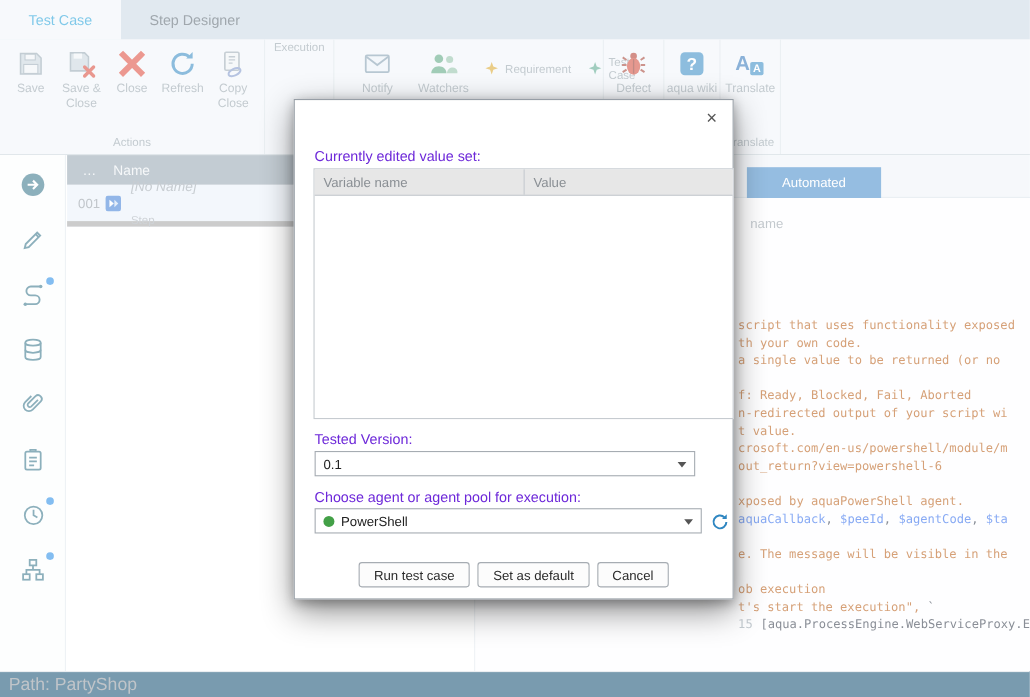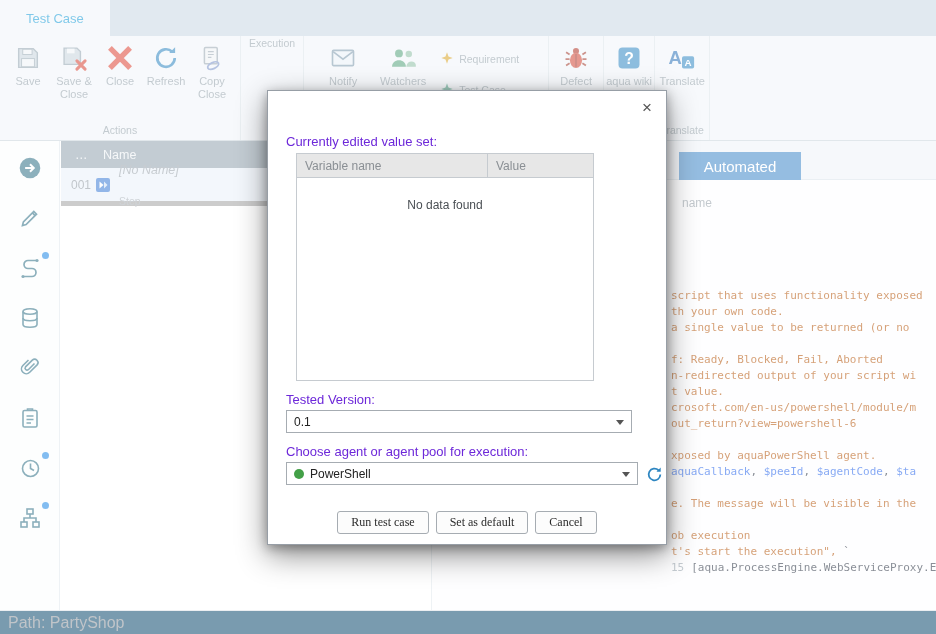--- a/index.html
+++ b/index.html
@@ -15,80 +15,83 @@
   .toolbar{position:absolute;top:36px;left:0;right:0;height:105px;background:#f0f5f9;border-bottom:1px solid #c9d3da;display:flex}
   .tgroup{display:flex;flex-direction:column;border-right:1px solid #dbe3e9}
   .tgroup.filler{flex:1;border-right:none}
   .tg-btns{flex:1;display:flex;align-items:flex-start;padding-top:6px}
   .tg-label{height:17px;line-height:15px;text-align:center;font-size:10.5px;color:#93a0aa}
   .tbtn{width:46px;display:flex;flex-direction:column;align-items:center;gap:1px}
   .tbtn .ticon{height:32px;display:flex;align-items:center;justify-content:center}
   .tlbl{font-size:11px;color:#93a0aa;text-align:center;line-height:1.15}
   .g1{padding:0 5px}.g2{padding:0 8px}.g3{padding:0 8px 0 16px}.g3 .tg-btns{gap:14px}
   .g4{padding:0 4px}.g5{padding:0 2px}.g6{padding:0 4px}
-  .tstack{width:100px;display:flex;flex-direction:column;gap:15px;padding-top:9px}
+  .tstack{width:100px;display:flex;flex-direction:row;gap:15px;padding-top:9px}
   .tmini{display:flex;align-items:center;gap:5px;font-size:10.5px;color:#93a0aa}
 
   
   .sidebar{position:absolute;left:0;top:141px;width:60px;bottom:24px;background:#fbfdfe;border-right:1px solid #e1e8ed;display:flex;flex-direction:column;align-items:center;padding-top:14px;gap:24px}
   .sbitem{position:relative;width:28px;height:26px;display:flex;align-items:center;justify-content:center}
   .sbbadge{position:absolute;top:-3px;right:-5px;width:7px;height:7px;border-radius:50%;background:#1e88e5}
 
   
   .grid{position:absolute;left:61px;top:141px;width:370px;bottom:24px;background:#fff}
   .ghead{height:27px;background:#93a3b0;color:#eef2f5;display:flex;align-items:center;font-size:12.5px}
   .gmore{width:42px;padding-left:14px}
   .grow{height:38px;background:#e9f1f9;border-bottom:5px solid #a3a3a3;display:flex;align-items:center}
   .gid{width:34px;padding-left:10px;font-size:12px;color:#8e97a0}
   .gicon{width:24px;display:flex;align-items:center}
   .gtext .t1{font-size:12.5px;font-style:italic;color:#9aa3ac}
   .gtext .t2{font-size:10.5px;color:#a7afb7;margin-top:18px}
 
   
   .rpanel{position:absolute;left:431px;top:141px;right:0;bottom:24px;background:#fdfeff;border-left:1px solid #e1e8ed}
   .rtabstrip{position:absolute;top:0;left:0;right:0;height:39px;background:#eef3f8;border-bottom:1px solid #d9e2ea}
-  .rtab{position:absolute;left:247px;top:11px;width:122px;height:28px;background:#3f87c8;color:#fff;font-size:15px;display:flex;align-items:center;justify-content:center}
+  .rtab{position:absolute;left:247px;top:11px;width:122px;height:28px;background:#3f87c8;color:#fff;font-size:12px;display:flex;align-items:center;justify-content:center}
   .rname{position:absolute;left:250px;top:55px;font-size:12px;color:#939da6}
   .rcode{position:absolute;left:239px;top:147px;right:0;bottom:0;font-family:"DejaVu Sans Mono",monospace;font-size:11px;line-height:16px;white-space:pre;overflow:hidden}
   .code-line{height:16px}
   .c-comment{color:#b45309}.c-string{color:#b45309}
   .c-variable{color:#2563eb}.c-plain{color:#283040}
   .c-gutter{color:#94a0ab;padding-right:7px}
 
   
   .statusbar{position:absolute;left:0;right:0;bottom:0;height:24px;background:#0c4a6e;border-top:1px solid #dbe1e6;display:flex;align-items:center;padding-left:8px;font-size:16px;color:#8d959d}
 
   
   .dim{position:absolute;inset:0;background:rgba(255,255,255,.45);z-index:40}
   .modal{position:absolute;left:267px;top:90px;width:400px;height:455px;background:#fff;border:1px solid #979ea6;box-shadow:0 10px 28px rgba(0,0,0,.45),0 3px 10px rgba(0,0,0,.3);z-index:50}
   .mtitle{position:absolute;left:18px;top:9px;font-size:17px;color:#333}
   .mclose{position:absolute;right:8px;top:6px;width:22px;height:22px;text-align:center;line-height:22px;font-size:17px;color:#555;cursor:pointer}
   .mlabel{position:absolute;left:18px;font-size:13px;color:#6d28d9}
   .l-valueset{top:43px}.l-version{top:301px}.l-agent{top:353px}
-  .mtable{position:absolute;left:28px;top:62px;width:298px;height:228px;border:1px solid #c6cbd0;background:#fff}
+  .mtable{position:absolute;left:17px;top:62px;width:382px;height:228px;border:1px solid #c6cbd0;background:#fff}
   .mthead{height:24px;background:#e7e7e7;border-bottom:1px solid #c6cbd0;display:flex;font-size:12px;color:#8a8f94;align-items:stretch}
   .mth{padding-left:8px;display:flex;align-items:center}
   .mth-var{width:190px}
   .mth-val{flex:1;border-left:1px solid #c6cbd0}
   .mempty{padding-top:20px;text-align:center;font-size:12px;color:#4a4f54}
   .mselect{position:absolute;height:23px;border:1px solid #a6acb2;background:#fff;display:flex;align-items:center;padding:0 20px 0 7px;font-size:12px;color:#222}
   .s-version{left:18px;top:319px;width:346px}
   .s-agent{left:18px;top:371px;width:352px}
   .caret{position:absolute;right:7px;top:9px;width:0;height:0;border-left:4px solid transparent;border-right:4px solid transparent;border-top:5px solid #555}
   .gdot{width:10px;height:10px;border-radius:50%;background:#43a047;margin-right:6px;flex:none}
   .mrefresh{position:absolute;left:377px;top:374px;width:18px;height:18px;display:flex;align-items:center;justify-content:center}
   .mbuttons{position:absolute;left:0;right:0;top:420px;display:flex;justify-content:center;gap:7px}
-  .mbtn{height:23px;padding:0 13px;background:#fcfcfc;border:1px solid #a6acb2;border-radius:3px;font-size:12px;color:#2b2b2b;font-family:Liberation Serif, serif;cursor:pointer}
+  .mbtn{height:23px;padding:0 13px;background:#fcfcfc;border:1px solid #a6acb2;border-radius:3px;font-size:12px;color:#2b2b2b;font-family:Liberation Sans, sans-serif;cursor:pointer}
 </style>
 </head>
 <body>
 
 <div class="tabbar">
   <div class="tab active">
       <span>Test Case</span>
+    </div>
+  <div class="tab">
+      <span>Step Designer</span>
     </div>
 </div>
 
 <div class="toolbar">
 
   <div class="tgroup g1">
     <div class="tg-btns">
       <div class="tbtn">
         <span class="ticon">
             <svg width="28" height="28" viewBox="0 0 24 24">
@@ -332,21 +335,20 @@
 <div class="modal">
   <div class="mclose">×</div>
 
   <div class="mlabel l-valueset">Currently edited value set:</div>
 
   <div class="mtable">
     <div class="mthead">
       <div class="mth mth-var">Variable name</div>
       <div class="mth mth-val">Value</div>
     </div>
-    <div class="mempty">No data found</div>
   </div>
 
   <div class="mlabel l-version">Tested Version:</div>
   <div class="mselect s-version">
     <span>0.1</span>
     <span class="caret"></span>
   </div>
 
   <div class="mlabel l-agent">Choose agent or agent pool for execution:</div>
   <div class="mselect s-agent">

